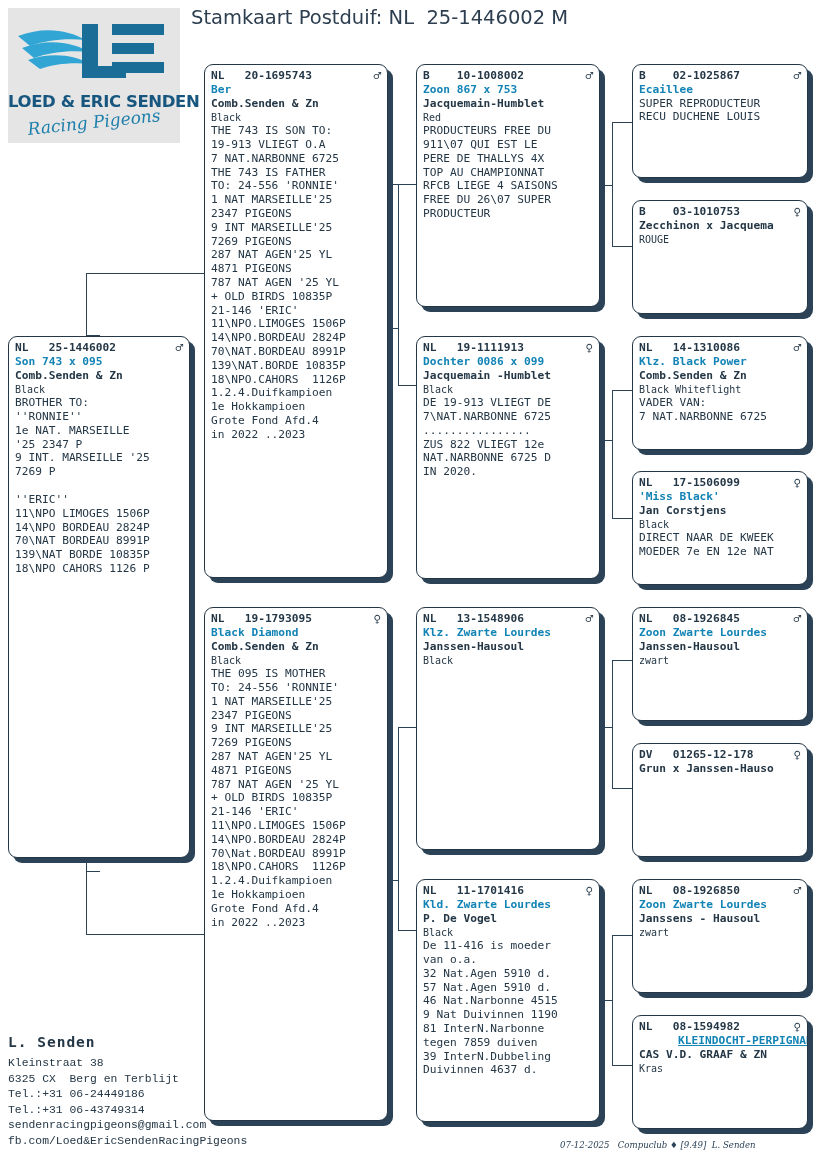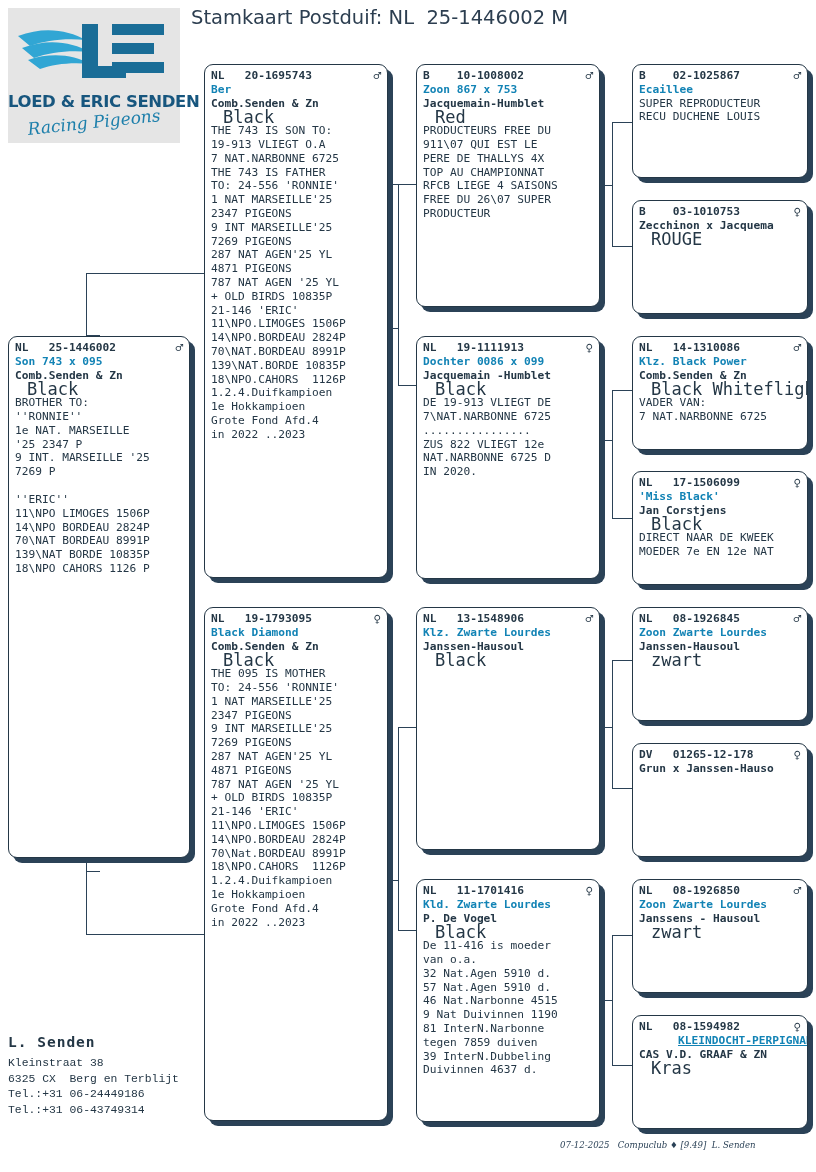--- a/index.html
+++ b/index.html
@@ -44,21 +44,21 @@
     font-size:11.2px;font-weight:bold;line-height:13.5px;
     white-space:pre;letter-spacing:0px;
   }
   .sex{float:right;font-size:12.5px;font-weight:normal;line-height:13px;}
   .pname{
     font-size:11.2px;font-weight:bold;line-height:14px;color:#1283b5;
     white-space:pre;
   }
   .pname.ul{text-decoration:underline;padding-left:39px;}
   .owner{font-size:11.2px;font-weight:bold;line-height:14px;white-space:pre;}
-  .colour{font-size:17px;line-height:13.8px;white-space:pre;margin-left:12px;}
+  .colour{font-size:10px;line-height:13.8px;white-space:pre;}
   .notes{font-size:11.2px;line-height:13.8px;white-space:pre-wrap;}
   .blank{height:14px;}
 
   
   .ln{position:absolute;background:#2b4257;}
   .lh{height:1.3px;}
   .lv{width:1.3px;}
 
   
   #owner-block{position:absolute;left:8px;top:1034px;width:330px;}
@@ -253,15 +253,17 @@
   <div class="colour">Kras</div>
   <div class="notes"></div>
 </div>
 
 <div id="owner-block">
   <div class="oname">L. Senden</div>
   <div class="oline">Kleinstraat 38</div>
   <div class="oline">6325 CX  Berg en Terblijt</div>
   <div class="oline">Tel.:+31 06-24449186</div>
   <div class="oline">Tel.:+31 06-43749314</div>
+  <div class="oline">sendenracingpigeons@gmail.com</div>
+  <div class="oline">fb.com/Loed&amp;EricSendenRacingPigeons</div>
 </div>
 
 <div id="meta">07-12-2025   Compuclub ♦ [9.49]  L. Senden</div>
 
 </body></html>

